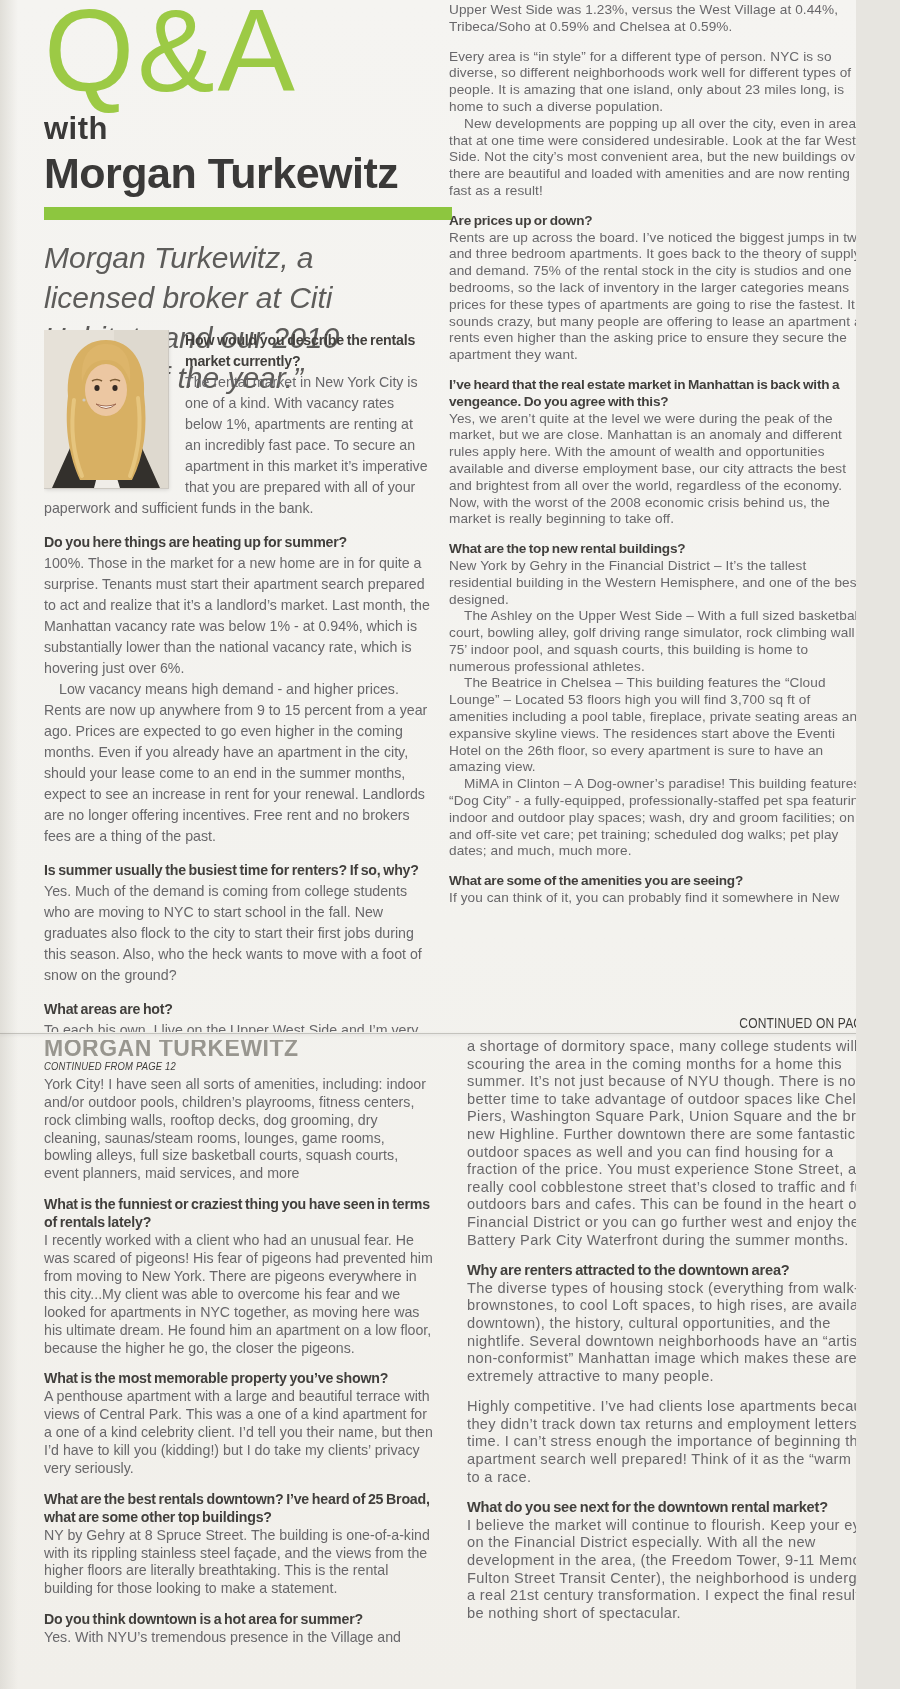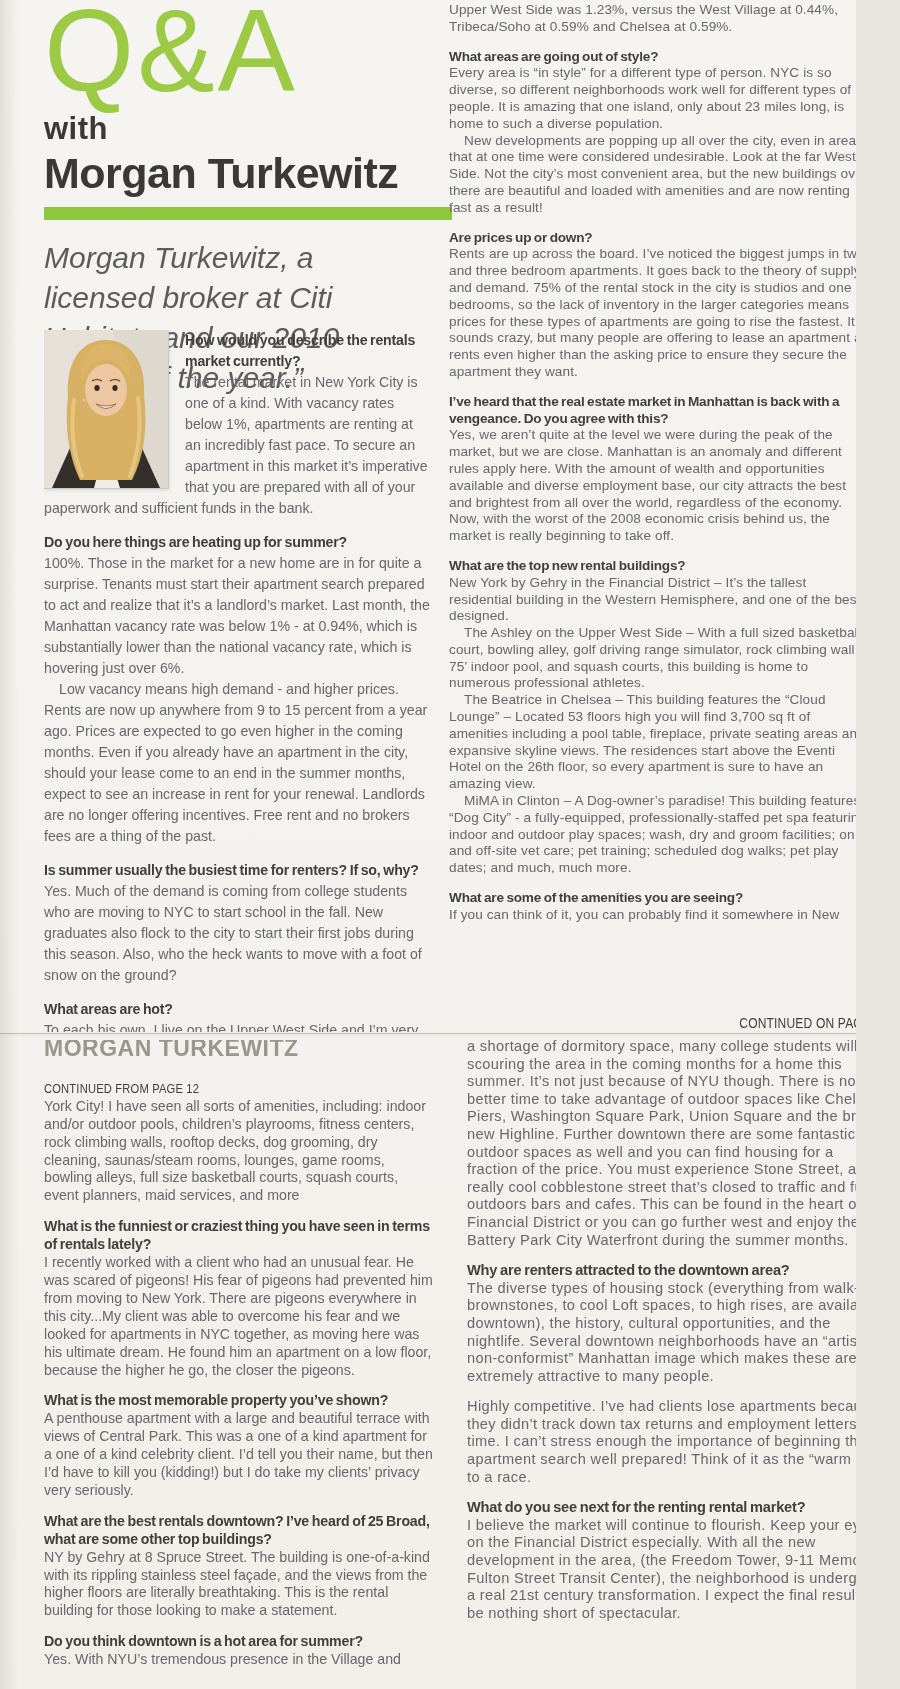--- a/index.html
+++ b/index.html
@@ -43,21 +43,21 @@
   .photo-row{overflow:hidden;}
   .photo{width:124px;height:158px;float:left;margin-right:17px;
     box-shadow:0 0 0 1px #cdc9c2,1px 2px 4px rgba(0,0,0,.12);background:#e6e2da;}
 
   
   .cont-on{position:absolute;left:467px;top:1015px;width:421px;text-align:right;
     font-size:14px;color:#3f3e3c;}
   .squeeze{display:inline-block;transform:scaleX(.86);transform-origin:right;letter-spacing:.2px;}
   .squeezeL{display:inline-block;transform:scaleX(.86);transform-origin:left;letter-spacing:.2px;}
   .p2-header{font-size:23px;font-weight:700;color:#98968f;letter-spacing:.5px;margin:0;}
-  .cont-from{font-size:13px;color:#3f3e3c;margin-top:22px;}
+  .cont-from{font-size:11px;color:#3f3e3c;margin-top:0;font-style:italic;}
   .p2-lead{margin-top:17px;}
 </style>
 </head>
 <body>
 
 <div id="scan">
   <div class="edge-shade"></div>
 
   <div class="masthead">
     <div class="logo">Q&amp;A</div>
@@ -99,21 +99,20 @@
     </div>
     <div class="qa">
       <h3 class="q">What areas are hot?</h3>
       <p class="a">To each his own.  I live on the Upper West Side and I’m very happy there.  I love being near Central Park and the 1,2,3, A, C, E, B, and D trains, not to mention, it’s affordable!  Many of my clients like different neighborhoods for different reasons. Neighborhoods like the West Village, Tribeca, Soho and Chelsea are in extremely high demand, and as a result you get a lot less for your money in those areas.  To gain a better sense of how “hot” these neighborhoods are, take a look at the vacancy rates from April.</p>
     </div>
   </div>
 
   <div id="p1-right" class="col">
     <p class="a">Upper West Side was 1.23%, versus the West Village at 0.44%, Tribeca/Soho at 0.59% and Chelsea at 0.59%.</p>
     <div class="qa">
-      <h3 class="q">What areas are going out of style?</h3>
       <p class="a">Every area is “in style” for a different type of person.  NYC is so diverse, so different neighborhoods work well for different types of people.  It is amazing that one island, only about 23 miles long, is home to such a diverse population.</p>
       <p class="a ind">New developments are popping up all over the city, even in areas that at one time were considered undesirable.  Look at the far West Side. Not the city’s most convenient area, but the new buildings over there are beautiful and loaded with amenities and are now renting fast as a result!</p>
     </div>
     <div class="qa">
       <h3 class="q">Are prices up or down?</h3>
       <p class="a">Rents are up across the board.  I’ve noticed the biggest jumps in two and three bedroom apartments.  It goes back to the theory of supply and demand. 75% of the rental stock in the city is studios and one bedrooms, so the lack of inventory in the larger categories means prices for these types of apartments are going to rise the fastest. It sounds crazy, but many people are offering to lease an apartment at rents even higher than the asking price to ensure they secure the apartment they want.</p>
     </div>
     <div class="qa">
       <h3 class="q">I’ve heard that the real estate market in Manhattan is back with a vengeance. Do you agree with this?</h3>
       <p class="a">Yes, we aren’t quite at the level we were during the peak of the market, but we are close.  Manhattan is an anomaly and different rules apply here.  With the amount of wealth and opportunities available and diverse employment base, our city attracts the best and brightest from all over the world, regardless of the economy. Now, with the worst of the 2008 economic crisis behind us, the market is really beginning to take off.</p>
@@ -164,17 +163,17 @@
   <div id="p2-right" class="col">
     <p class="a">a shortage of dormitory space, many college students will be scouring the area in the coming months for a home this summer.  It’s not just because of NYU though.  There is no better time to take advantage of outdoor spaces like Chelsea Piers, Washington Square Park, Union Square and the brand new Highline.  Further downtown there are some fantastic outdoor spaces as well and you can find housing for a fraction of the price.  You must experience Stone Street, a really cool cobblestone street that’s closed to traffic and full of outdoors bars and cafes.  This can be found in the heart of the Financial District or you can go further west and enjoy the Battery Park City Waterfront during the summer months.</p>
     <div class="qa">
       <h3 class="q">Why are renters attracted to the downtown area?</h3>
       <p class="a">The diverse types of housing stock (everything from walk-up brownstones, to cool Loft spaces, to high rises, are available downtown), the history, cultural opportunities, and the nightlife.  Several downtown neighborhoods have an “artistic/ non-conformist” Manhattan image which makes these areas extremely attractive to many people.</p>
     </div>
     <div class="qa">
       <p class="a">Highly competitive. I’ve had clients lose apartments because they didn’t track down tax returns and employment letters in time.  I can’t stress enough the importance of beginning the apartment search well prepared!  Think of it as the “warm up” to a race.</p>
     </div>
     <div class="qa">
-      <h3 class="q">What do you see next for the renting rental market?</h3>
+      <h3 class="q">What do you see next for the downtown rental market?</h3>
       <p class="a">I believe the market will continue to flourish.  Keep your eyes on the Financial District especially.  With all the new development in the area, (the Freedom Tower, 9-11 Memorial, Fulton Street Transit Center), the neighborhood is undergoing a real 21st century transformation.  I expect the final result to be nothing short of spectacular.</p>
     </div>
   </div>
 </div>
 
 </body></html>

